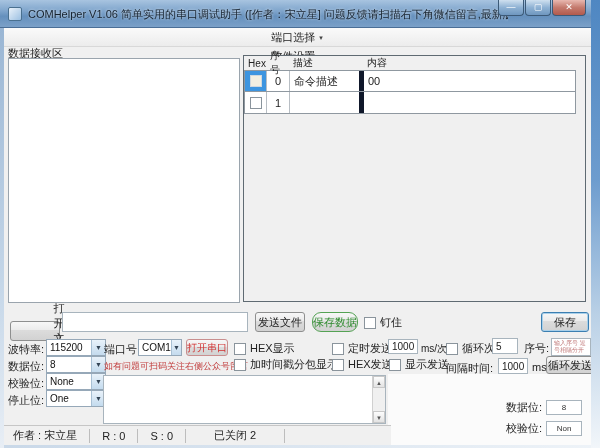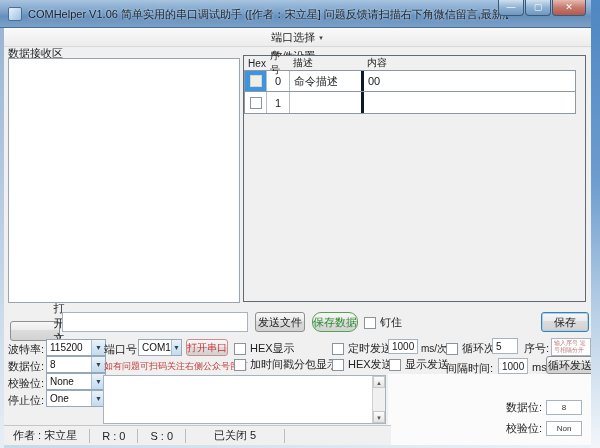--- a/index.html
+++ b/index.html
@@ -42,21 +42,21 @@
   
   #cmd-panel { position:absolute; left:243px; top:55px; width:343px; height:247px;
     background:#f0f0f0; border:1px solid #5f6a72; }
   #cmd-table { position:absolute; left:0px; top:0px; width:332px; }
   .t-header { display:flex; height:14px; font-size:10px; color:#222; }
   .t-header .hc { padding-left:4px; }
   .t-row { display:flex; height:22px; background:#fff; border:1px solid #8f98a0; border-top:none; font-size:11px; color:#222; }
   .t-row.first { border-top:1px solid #8f98a0; }
   .c-hex { width:22px; display:flex; align-items:center; justify-content:center; border-right:1px solid #b8bec4; }
   .c-idx { width:23px; display:flex; align-items:center; justify-content:center; border-right:1px solid #b8bec4; }
-  .c-desc { width:74px; display:flex; align-items:center; padding-left:4px; border-right:3px solid #0f172a; }
+  .c-desc { width:74px; display:flex; align-items:center; padding-left:4px; border-right:5px solid #0f172a; }
   .c-cont { flex:1; display:flex; align-items:center; padding-left:4px; }
   .c-hex.sel { background:#3d95e0; }
 
   
   .btn { background:linear-gradient(180deg,#f7f7f7,#ebebeb 45%,#dcdcdc 46%,#d2d2d2);
     border:1px solid #8e8f8f; border-radius:3px; font-size:11px; color:#222;
     display:flex; align-items:center; justify-content:center; cursor:pointer; position:absolute; }
   .btn-green { border-color:#54a254; color:#2d8a2d;border-radius:9px; }
   .btn-red { color:#d23030; border-color:#c98f8f; }
   .btn-focus { border-color:#3c7fb1; box-shadow:0 0 0 1px #a9d0ea inset; }
@@ -244,20 +244,20 @@
     </div>
   </div>
 
   <div id="statusbar">
     <div class="sb-cell">作者 : 宋立星</div>
     <div class="sb-sep"></div>
     <div class="sb-cell">R : 0</div>
     <div class="sb-sep"></div>
     <div class="sb-cell">S : 0</div>
     <div class="sb-sep"></div>
-    <div class="sb-cell" style="padding:0 28px;">已关闭 5</div>
+    <div class="sb-cell" style="padding:0 28px;">已关闭 2</div>
     <div class="sb-sep"></div>
   </div>
 
   <div id="right-band"></div>
   <div id="left-band"></div>
   <div id="bottom-band"></div>
 </div>
 
 </body></html>

